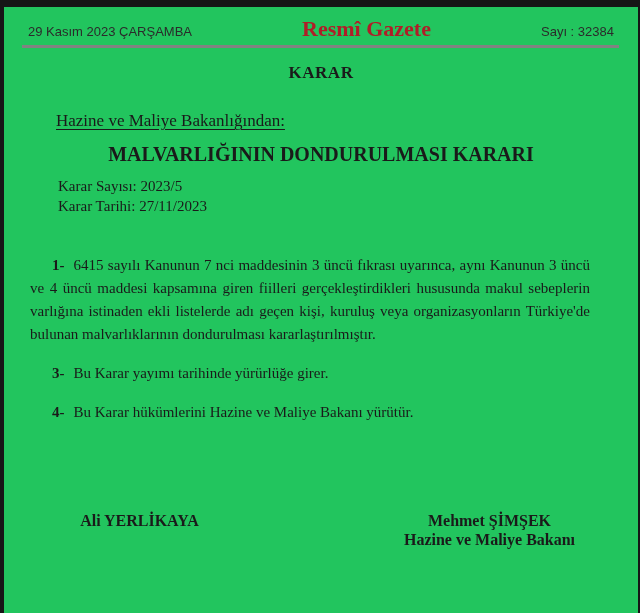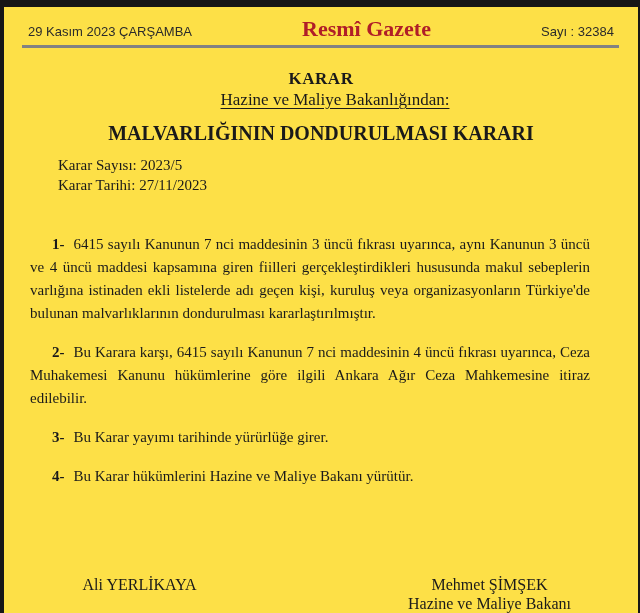--- a/index.html
+++ b/index.html
@@ -1,20 +1,20 @@
 <!DOCTYPE html>
 <html><head>
 <meta charset="utf-8">
 <style>
   html, body { margin: 0; padding: 0; background: #ffffff; }
   .page {
     position: relative;
     width: 640px;
     height: 613px;
-    background: #fde047;
+    background: #22c55e;
     overflow: hidden;
     font-family: "Liberation Serif", serif;
     color: #1a1a1a;
   }
   .topbar  { position: absolute; top: 0; left: 0; width: 100%; height: 7px; background: #161616; }
   .edge-l  { position: absolute; top: 0; left: 0; width: 4px; height: 100%; background: #161616; }
   .edge-r  { position: absolute; top: 0; right: 0; width: 2px; height: 100%; background: #161616; }
 
   .content { position: relative; padding: 7px 26px 0 28px; }
 
@@ -40,35 +40,35 @@
     font-family: Liberation Serif, serif;
   }
 
   .rule {
     height: 3px;
     background: #828282;
     margin: 4px -5px 0 -6px;
   }
 
   .section-title {
-    margin-top: 20px;
+    margin-top: 14px;
     text-align: center;
     font-size: 17px;
     font-weight: bold;
     line-height: 21px;
     letter-spacing: 0.5px;
   }
 
   .authority {
+    margin-top: 27px;
     margin-left: 28px;
     font-size: 17px;
     line-height: 21px;
     text-decoration: underline;
     text-underline-offset: 3px;
-    text-align: center;
   }
 
   .decision-title {
     margin-top: 14px;
     text-align: center;
     font-size: 20px;
     font-weight: bold;
     line-height: 19px;
   }
 
@@ -91,21 +91,21 @@
   .article b { margin-right: 9px; }
 
   .signatures {
     display: flex;
     margin-top: 87px;
   }
   .sig {
     width: 215px;
     text-align: center;
     font-size: 16px;
-    font-weight: normal;
+    font-weight: bold;
     line-height: 19px;
   }
   .sig.left  { margin-left: 4px; }
   .sig.right { margin-left: 135px; }
 </style>
 </head>
 <body>
 
 <div class="page">
   <div class="topbar"></div>
@@ -128,21 +128,20 @@
 
     <div class="decision-title">MALVARLIĞININ DONDURULMASI KARARI</div>
 
     <div class="meta">
       <div>Karar Sayısı: 2023/5</div>
       <div>Karar Tarihi: 27/11/2023</div>
     </div>
 
     <div class="articles">
       <p class="article"><b>1-</b><span>6415 sayılı Kanunun 7 nci maddesinin 3 üncü fıkrası uyarınca, aynı Kanunun 3 üncü ve 4 üncü maddesi kapsamına giren fiilleri gerçekleştirdikleri hususunda makul sebeplerin varlığına istinaden ekli listelerde adı geçen kişi, kuruluş veya organizasyonların Türkiye'de bulunan malvarlıklarının dondurulması kararlaştırılmıştır.</span></p>
-      <p class="article"><b>2-</b><span>Bu Karara karşı, 6415 sayılı Kanunun 7 nci maddesinin 4 üncü fıkrası uyarınca, Ceza Muhakemesi Kanunu hükümlerine göre ilgili Ankara Ağır Ceza Mahkemesine itiraz edilebilir.</span></p>
       <p class="article"><b>3-</b><span>Bu Karar yayımı tarihinde yürürlüğe girer.</span></p>
       <p class="article"><b>4-</b><span>Bu Karar hükümlerini Hazine ve Maliye Bakanı yürütür.</span></p>
     </div>
 
     <div class="signatures">
       <div class="sig left">
         <div>Ali YERLİKAYA</div>
       </div>
       <div class="sig right">
         <div>Mehmet ŞİMŞEK</div>

